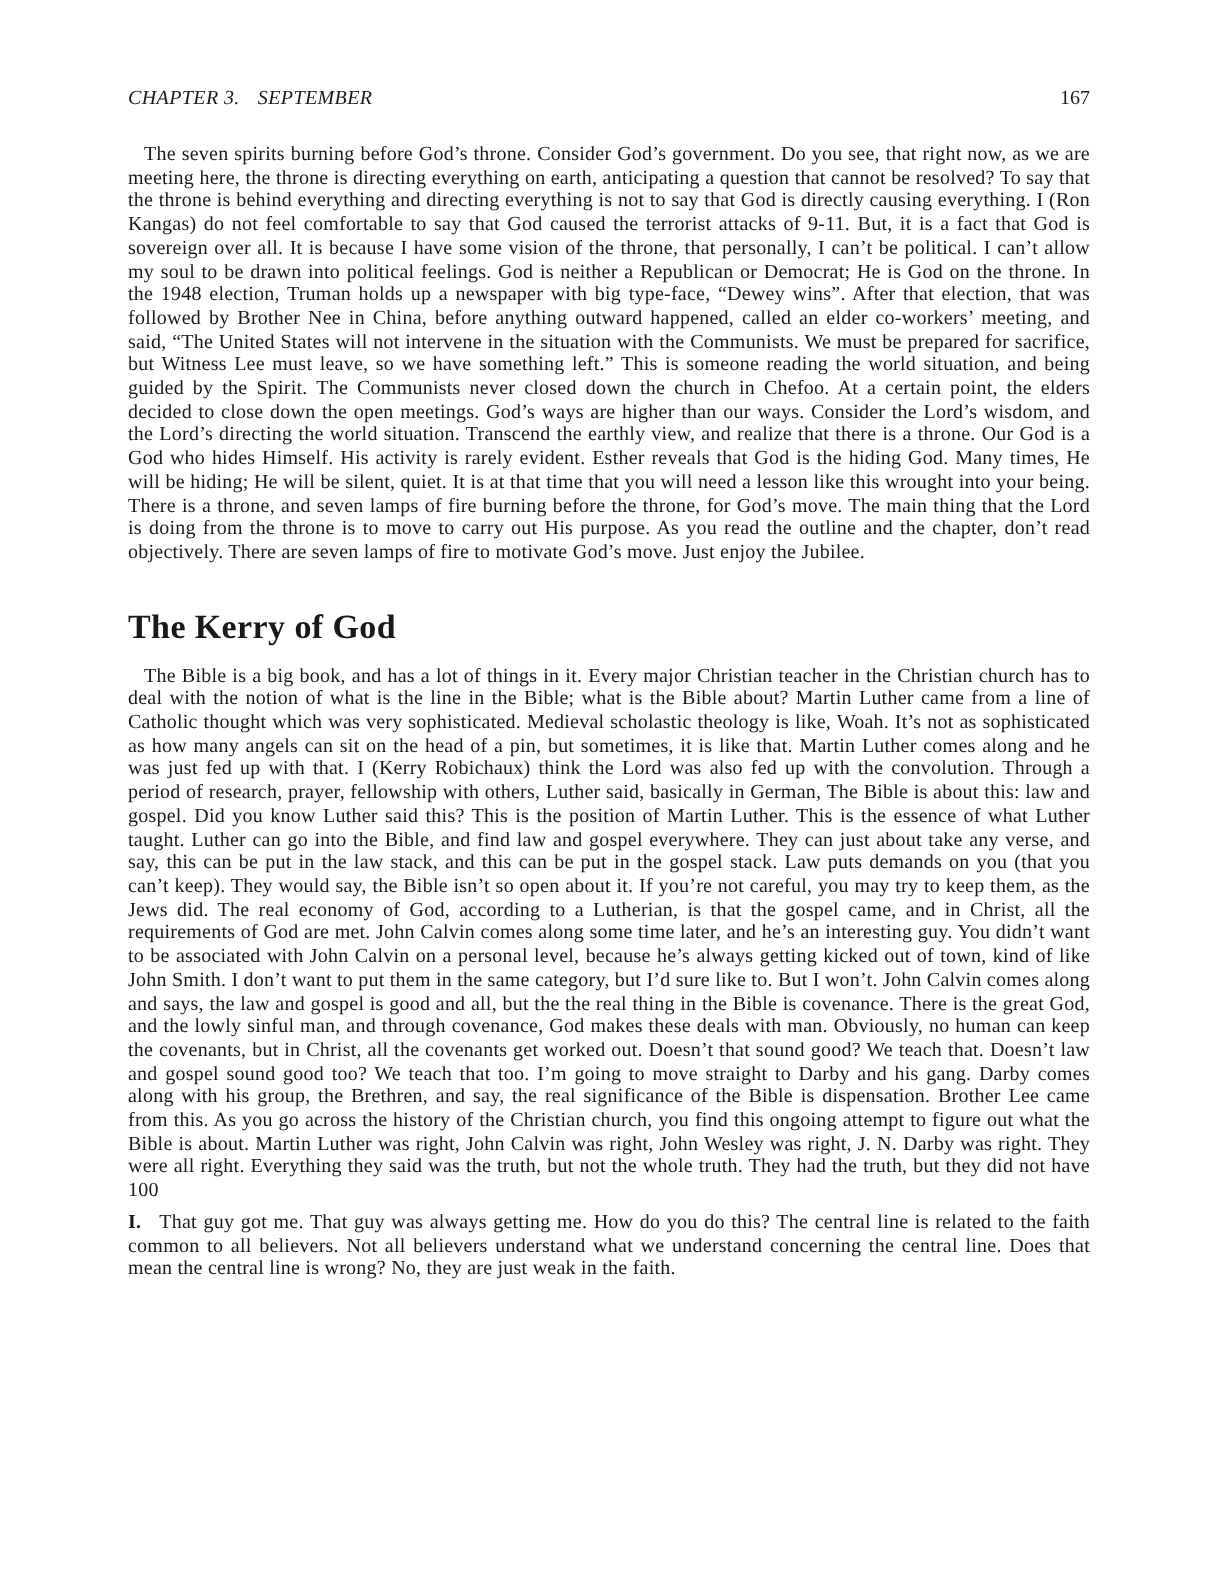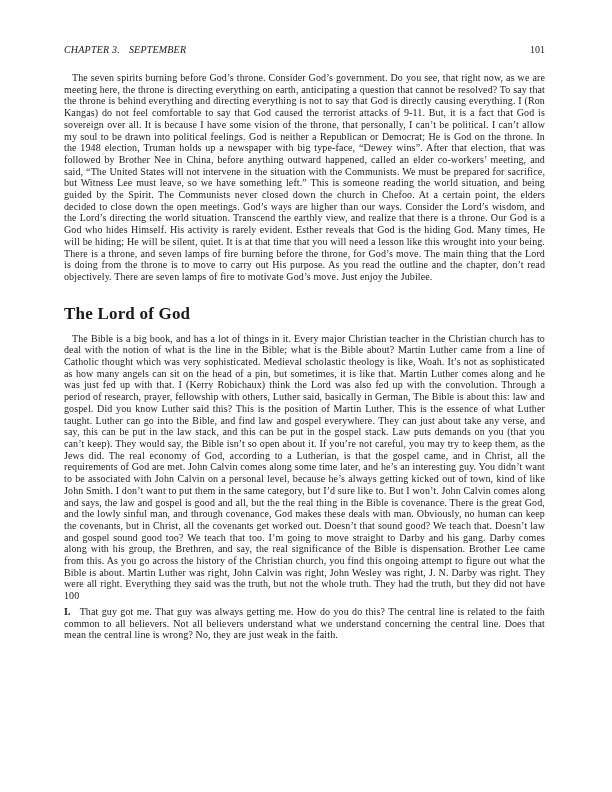--- a/index.html
+++ b/index.html
@@ -63,26 +63,26 @@
 </style>
 </head>
 <body>
 
 <div class="page">
 
   <div class="running-header">
     <div class="running-head-left">
       <span class="chapter-label">CHAPTER 3.</span><span class="chapter-title">SEPTEMBER</span>
     </div>
-    <span class="page-number">101</span>
+    <span class="page-number">167</span>
   </div>
 
   <p class="body-par indent">The seven spirits burning before God’s throne. Consider God’s government. Do you see, that right now, as we are meeting here, the throne is directing everything on earth, anticipating a question that cannot be resolved? To say that the throne is behind everything and directing everything is not to say that God is directly causing everything. I (Ron Kangas) do not feel comfortable to say that God caused the terrorist attacks of 9-11. But, it is a fact that God is sovereign over all. It is because I have some vision of the throne, that personally, I can’t be political. I can’t allow my soul to be drawn into political feelings. God is neither a Republican or Democrat; He is God on the throne. In the 1948 election, Truman holds up a newspaper with big type-face, “Dewey wins”. After that election, that was followed by Brother Nee in China, before anything outward happened, called an elder co-workers’ meeting, and said, “The United States will not intervene in the situation with the Communists. We must be prepared for sacrifice, but Witness Lee must leave, so we have something left.” This is someone reading the world situation, and being guided by the Spirit. The Communists never closed down the church in Chefoo. At a certain point, the elders decided to close down the open meetings. God’s ways are higher than our ways. Consider the Lord’s wisdom, and the Lord’s directing the world situation. Transcend the earthly view, and realize that there is a throne. Our God is a God who hides Himself. His activity is rarely evident. Esther reveals that God is the hiding God. Many times, He will be hiding; He will be silent, quiet. It is at that time that you will need a lesson like this wrought into your being. There is a throne, and seven lamps of fire burning before the throne, for God’s move. The main thing that the Lord is doing from the throne is to move to carry out His purpose. As you read the outline and the chapter, don’t read objectively. There are seven lamps of fire to motivate God’s move. Just enjoy the Jubilee.</p>
 
-  <h2 class="section-heading">The Lord of God</h2>
+  <h2 class="section-heading">The Kerry of God</h2>
 
   <p class="body-par indent">The Bible is a big book, and has a lot of things in it. Every major Christian teacher in the Christian church has to deal with the notion of what is the line in the Bible; what is the Bible about? Martin Luther came from a line of Catholic thought which was very sophisticated. Medieval scholastic theology is like, Woah. It’s not as sophisticated as how many angels can sit on the head of a pin, but sometimes, it is like that. Martin Luther comes along and he was just fed up with that. I (Kerry Robichaux) think the Lord was also fed up with the convolution. Through a period of research, prayer, fellowship with others, Luther said, basically in German, The Bible is about this: law and gospel. Did you know Luther said this? This is the position of Martin Luther. This is the essence of what Luther taught. Luther can go into the Bible, and find law and gospel everywhere. They can just about take any verse, and say, this can be put in the law stack, and this can be put in the gospel stack. Law puts demands on you (that you can’t keep). They would say, the Bible isn’t so open about it. If you’re not careful, you may try to keep them, as the Jews did. The real economy of God, according to a Lutherian, is that the gospel came, and in Christ, all the requirements of God are met. John Calvin comes along some time later, and he’s an interesting guy. You didn’t want to be associated with John Calvin on a personal level, because he’s always getting kicked out of town, kind of like John Smith. I don’t want to put them in the same category, but I’d sure like to. But I won’t. John Calvin comes along and says, the law and gospel is good and all, but the the real thing in the Bible is covenance. There is the great God, and the lowly sinful man, and through covenance, God makes these deals with man. Obviously, no human can keep the covenants, but in Christ, all the covenants get worked out. Doesn’t that sound good? We teach that. Doesn’t law and gospel sound good too? We teach that too. I’m going to move straight to Darby and his gang. Darby comes along with his group, the Brethren, and say, the real significance of the Bible is dispensation. Brother Lee came from this. As you go across the history of the Christian church, you find this ongoing attempt to figure out what the Bible is about. Martin Luther was right, John Calvin was right, John Wesley was right, J. N. Darby was right. They were all right. Everything they said was the truth, but not the whole truth. They had the truth, but they did not have 100</p>
 
   <p class="body-par note-par">
     <span class="note-label">I.</span><span>That guy got me. That guy was always getting me. How do you do this? The central line is related to the faith common to all believers. Not all believers understand what we understand concerning the central line. Does that mean the central line is wrong? No, they are just weak in the faith.</span>
   </p>
 
 </div>
 
 </body></html>

